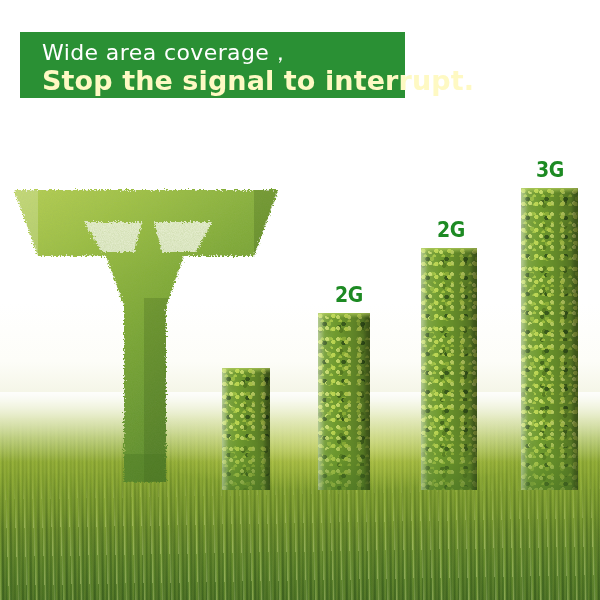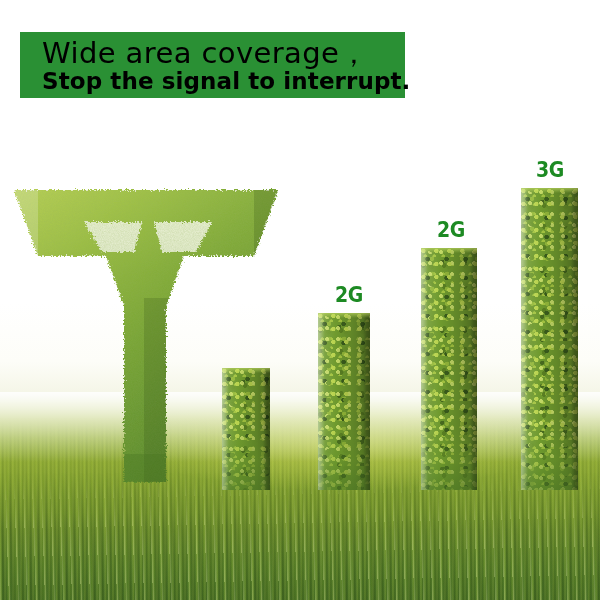--- a/index.html
+++ b/index.html
@@ -94,23 +94,23 @@
     letter-spacing:-0.5px;line-height:1;white-space:nowrap;
     transform:scaleX(.86);transform-origin:left center;}
 
   
   .tower{position:absolute;left:8px;top:178px;width:276px;height:316px;}
   .tower svg{display:block;width:276px;height:316px;}
 
   
   .banner{position:absolute;left:20px;top:32px;width:385px;height:66px;
           background:#2a9034;box-sizing:border-box;padding:4px 0 0 22px;}
-  .banner .t1{color:#000000;font-size:29px;line-height:34px;font-weight:400;
+  .banner .t1{color:#ffffff;font-size:22px;line-height:34px;font-weight:400;
               letter-spacing:.4px;white-space:nowrap;}
-  .banner .t2{color:#000000;font-size:23px;line-height:26px;font-weight:600;
+  .banner .t2{color:#fef9c3;font-size:27px;line-height:26px;font-weight:600;
               letter-spacing:.1px;white-space:nowrap;margin-top:-2px;}
 </style>
 </head>
 <body>
 
 <div id="stage">
 
   <div class="sky"></div>
 
   <div class="field">

